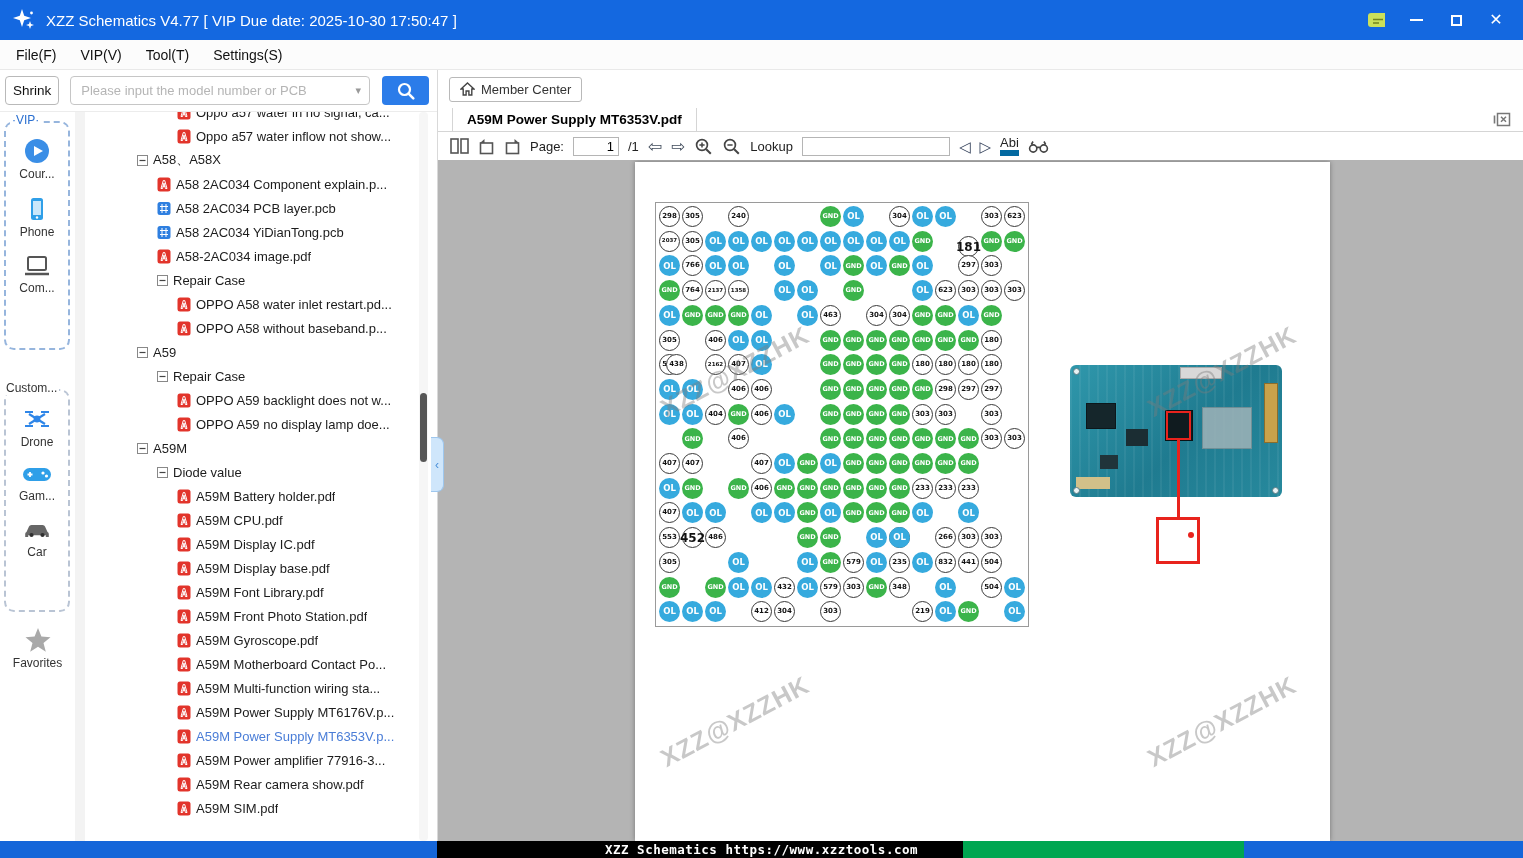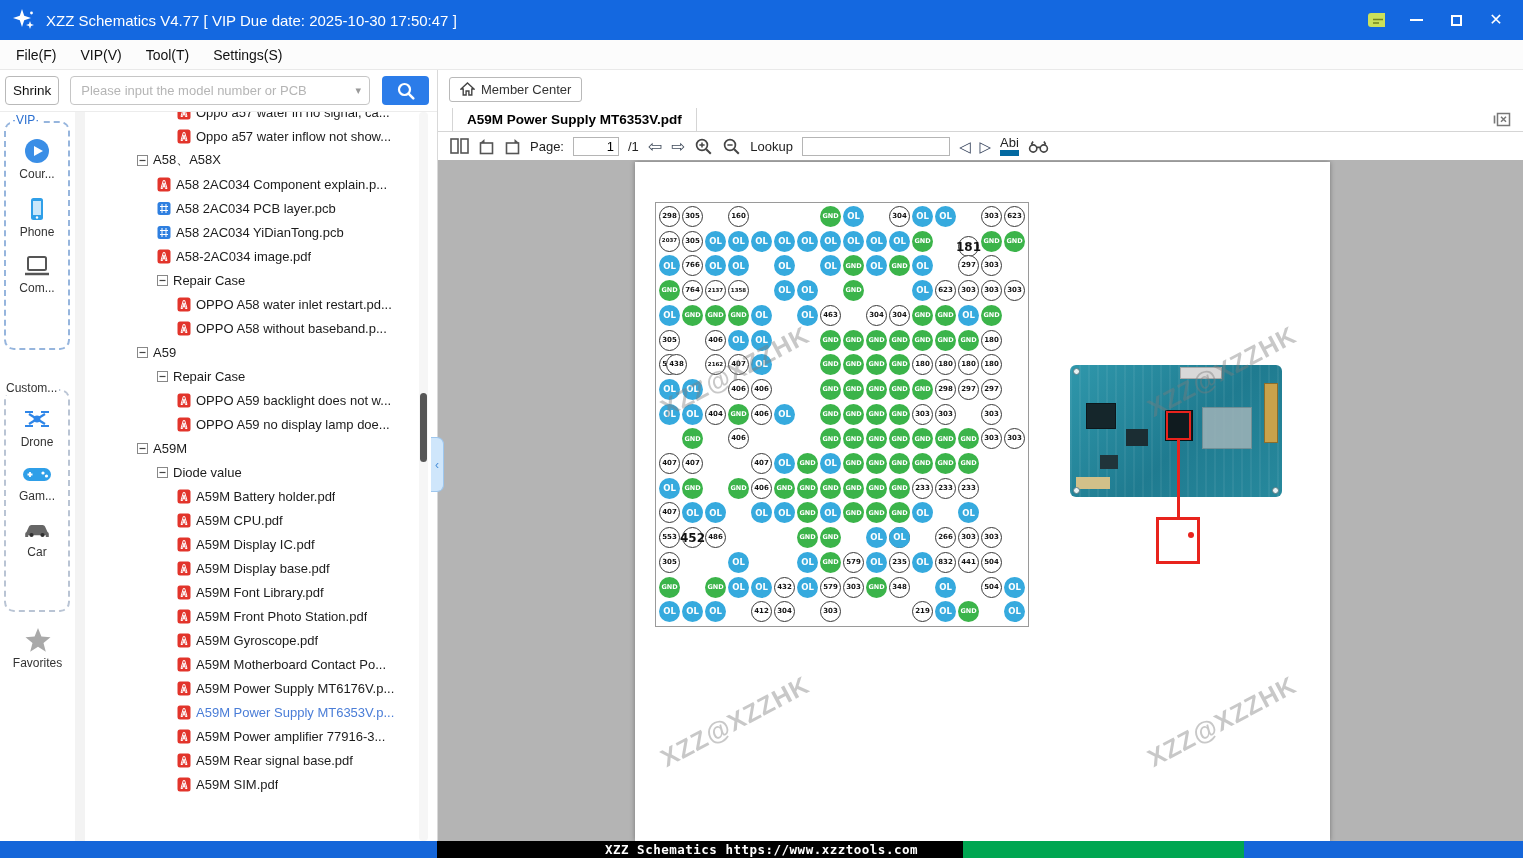--- a/index.html
+++ b/index.html
@@ -470,20 +470,29 @@
         </span>
         <span class="tlabel">A59M Motherboard Contact Po...</span>
       </div>
       <div class="tree-row" style="padding-left: 102px;">
         <span class="ticon">
           <svg width="14" height="15">
             <rect x="0.5" y="0.5" width="13" height="14" rx="2.5" fill="#e2342b"></rect>
             <path d="M4 11.5 L6.3 3.5 H7.7 L10 11.5 H8.4 L7 6 L5.6 11.5 Z M5.6 9.3 H8.4" stroke="#fff" stroke-width="1" fill="none"></path>
           </svg>
         </span>
+        <span class="tlabel">A59M Multi-function wiring sta...</span>
+      </div>
+      <div class="tree-row" style="padding-left: 102px;">
+        <span class="ticon">
+          <svg width="14" height="15">
+            <rect x="0.5" y="0.5" width="13" height="14" rx="2.5" fill="#e2342b"></rect>
+            <path d="M4 11.5 L6.3 3.5 H7.7 L10 11.5 H8.4 L7 6 L5.6 11.5 Z M5.6 9.3 H8.4" stroke="#fff" stroke-width="1" fill="none"></path>
+          </svg>
+        </span>
         <span class="tlabel">A59M Power Supply MT6176V.p...</span>
       </div>
       <div class="tree-row selected" style="padding-left: 102px;">
         <span class="ticon">
           <svg width="14" height="15">
             <rect x="0.5" y="0.5" width="13" height="14" rx="2.5" fill="#e2342b"></rect>
             <path d="M4 11.5 L6.3 3.5 H7.7 L10 11.5 H8.4 L7 6 L5.6 11.5 Z M5.6 9.3 H8.4" stroke="#fff" stroke-width="1" fill="none"></path>
           </svg>
         </span>
         <span class="tlabel">A59M Power Supply MT6353V.p...</span>
@@ -497,21 +506,21 @@
         </span>
         <span class="tlabel">A59M Power amplifier 77916-3...</span>
       </div>
       <div class="tree-row" style="padding-left: 102px;">
         <span class="ticon">
           <svg width="14" height="15">
             <rect x="0.5" y="0.5" width="13" height="14" rx="2.5" fill="#e2342b"></rect>
             <path d="M4 11.5 L6.3 3.5 H7.7 L10 11.5 H8.4 L7 6 L5.6 11.5 Z M5.6 9.3 H8.4" stroke="#fff" stroke-width="1" fill="none"></path>
           </svg>
         </span>
-        <span class="tlabel">A59M Rear signal base.pdf</span>
+        <span class="tlabel">A59M Rear camera show.pdf</span>
       </div>
       <div class="tree-row" style="padding-left: 102px;">
         <span class="ticon">
           <svg width="14" height="15">
             <rect x="0.5" y="0.5" width="13" height="14" rx="2.5" fill="#e2342b"></rect>
             <path d="M4 11.5 L6.3 3.5 H7.7 L10 11.5 H8.4 L7 6 L5.6 11.5 Z M5.6 9.3 H8.4" stroke="#fff" stroke-width="1" fill="none"></path>
           </svg>
         </span>
         <span class="tlabel">A59M SIM.pdf</span>
       </div>
@@ -596,21 +605,21 @@
       <path d="M8.8 8.4 H12.2 M3.4 5.5 L5 2.5 M17.6 5.5 L16 2.5" stroke="#444" stroke-width="1.6" fill="none"></path>
         </svg>
     </span>
   </div>
 
   <div class="doc-area">
     <div class="page">
       <div class="matrix">
           <div class="mcell w" style="left: 3px; top: 3px; font-size: 7px;">298</div>
           <div class="mcell w" style="left: 26px; top: 3px; font-size: 7px;">305</div>
-          <div class="mcell w" style="left: 72px; top: 3px; font-size: 7px;">160</div>
+          <div class="mcell w" style="left: 72px; top: 3px; font-size: 7px;">240</div>
           <div class="mcell g" style="left: 164px; top: 3px; font-size: 6.5px;">GND</div>
           <div class="mcell b" style="left: 187px; top: 3px; font-size: 8.5px;">OL</div>
           <div class="mcell w" style="left: 233px; top: 3px; font-size: 7px;">304</div>
           <div class="mcell b" style="left: 256px; top: 3px; font-size: 8.5px;">OL</div>
           <div class="mcell b" style="left: 279px; top: 3px; font-size: 8.5px;">OL</div>
           <div class="mcell w" style="left: 325px; top: 3px; font-size: 7px;">303</div>
           <div class="mcell w" style="left: 348px; top: 3px; font-size: 7px;">623</div>
           <div class="mcell w" style="left: 3px; top: 27.7px; font-size: 5.5px;">2037</div>
           <div class="mcell w" style="left: 26px; top: 27.7px; font-size: 7px;">305</div>
           <div class="mcell b" style="left: 49px; top: 27.7px; font-size: 8.5px;">OL</div>

